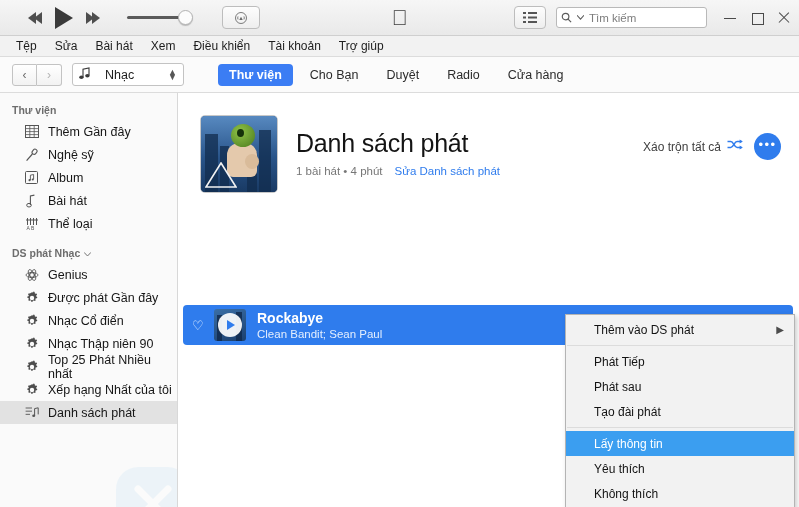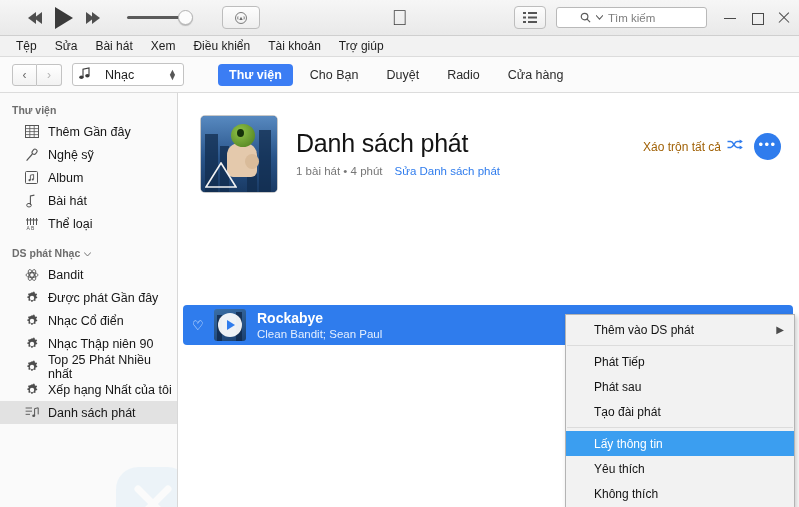--- a/index.html
+++ b/index.html
@@ -53,21 +53,21 @@
     position: absolute; right: 92px; top: 0; height: 100%;
     display: flex; align-items: center; gap: 10px;
   }
   .list-btn {
     width: 32px; height: 23px; border-radius: 4px;
     border: 1px solid #bdbdbd; background: linear-gradient(#fdfdfd,#eeeeee);
     display: flex; align-items: center; justify-content: center; cursor: pointer;
   }
   .search-box {
     width: 151px; height: 21px; background: #fff; border: 1px solid #b9b9b9;
-    border-radius: 3px; display: flex; align-items: center; padding: 0 23px; gap: 5px;
+    border-radius: 3px; display: flex; align-items: center; padding: 0 4px; gap: 5px;
     cursor: text;
   }
   .search-ph { font-size: 11.5px; color: #7d7d7d; }
   .wincontrols {
     position: absolute; right: 8px; top: 0; height: 100%;
     display: flex; align-items: center; gap: 14px;
   }
   .wc { width: 13px; height: 13px; cursor: pointer; position: relative; }
   .wc-min::after {
     content:""; position:absolute; left:0; top:7px; width:12px; height:1px; background:#4a4a4a;
@@ -180,21 +180,21 @@
     position: absolute; left: 4px; bottom: 4px; width: 32px; height: 26px;
   }
   .pl-meta { margin-left: 18px; padding-top: 14px; }
   .pl-title { font-size: 25px; color: #141414; font-weight: normal; letter-spacing: -.2px; }
   .pl-sub { margin-top: 7px; display: flex; align-items: center; gap: 12px; }
   .pl-counts { font-size: 11.5px; color: #767676; text-align: center; }
   .pl-edit { font-size: 11.5px; color: #2f7ced; cursor: pointer; text-align: center; }
   .pl-actions {
     position: absolute; right: 18px; top: 40px; display: flex; align-items: center; gap: 11px;
   }
-  .shuffle-all { font-size: 12px; color: #a16207; cursor: pointer; display: flex; align-items: center; gap: 6px; }
+  .shuffle-all { font-size: 12px; color: #404040; cursor: pointer; display: flex; align-items: center; gap: 6px; }
   .more-circle {
     width: 27px; height: 27px; border-radius: 50%; background: #2f7ced;
     display: flex; align-items: center; justify-content: center; cursor: pointer;
     color: #fff; letter-spacing: 1.5px; font-size: 13px; padding-bottom: 5px;
   }
   .track-row {
     position: absolute; left: 5px; right: 6px; top: 212px; height: 40px;
     background: #2f7ced; border-radius: 4px; display: flex; align-items: center;
     padding: 0 11px 0 9px; cursor: pointer;
   }
@@ -415,21 +415,21 @@
 
       <div class="side-item">
         <span class="side-icon">
           <svg width="14" height="14" viewBox="0 0 14 14" aria-hidden="true">
             <circle cx="7" cy="7" r="2.3" fill="none" stroke="#555" stroke-width="1"></circle>
             <ellipse cx="7" cy="7" rx="6" ry="2.6" fill="none" stroke="#555" stroke-width=".8"></ellipse>
             <ellipse cx="7" cy="7" rx="6" ry="2.6" fill="none" stroke="#555" stroke-width=".8" transform="rotate(60 7 7)"></ellipse>
             <ellipse cx="7" cy="7" rx="6" ry="2.6" fill="none" stroke="#555" stroke-width=".8" transform="rotate(120 7 7)"></ellipse>
           </svg>
         </span>
-        <span>Bandit</span>
+        <span>Genius</span>
       </div>
 
       <div class="side-item">
         <span class="side-icon">
           <svg width="14" height="14" viewBox="0 0 14 14" aria-hidden="true">
             <path d="M7 1.2l1 .2.5-1 1.3.6-.2 1.1.8.7 1.1-.4.6 1.3-.9.7.1 1 1 .5-.3 1.4-1.1 0-.6.9.5 1-1.1.9-.8-.7-1 .3-.3 1.1-1.4-.1-.2-1.1-.9-.4-.9.7-1-1 .6-1-.4-.9-1.1-.2.1-1.4 1.1-.2.3-1-.8-.8.8-1.2 1 .4.9-.6z" fill="#4d4d4d"></path>
             <circle cx="7" cy="7" r="2.2" fill="#fafafa"></circle>
           </svg>
         </span>
         <span>Được phát Gần đây</span>

